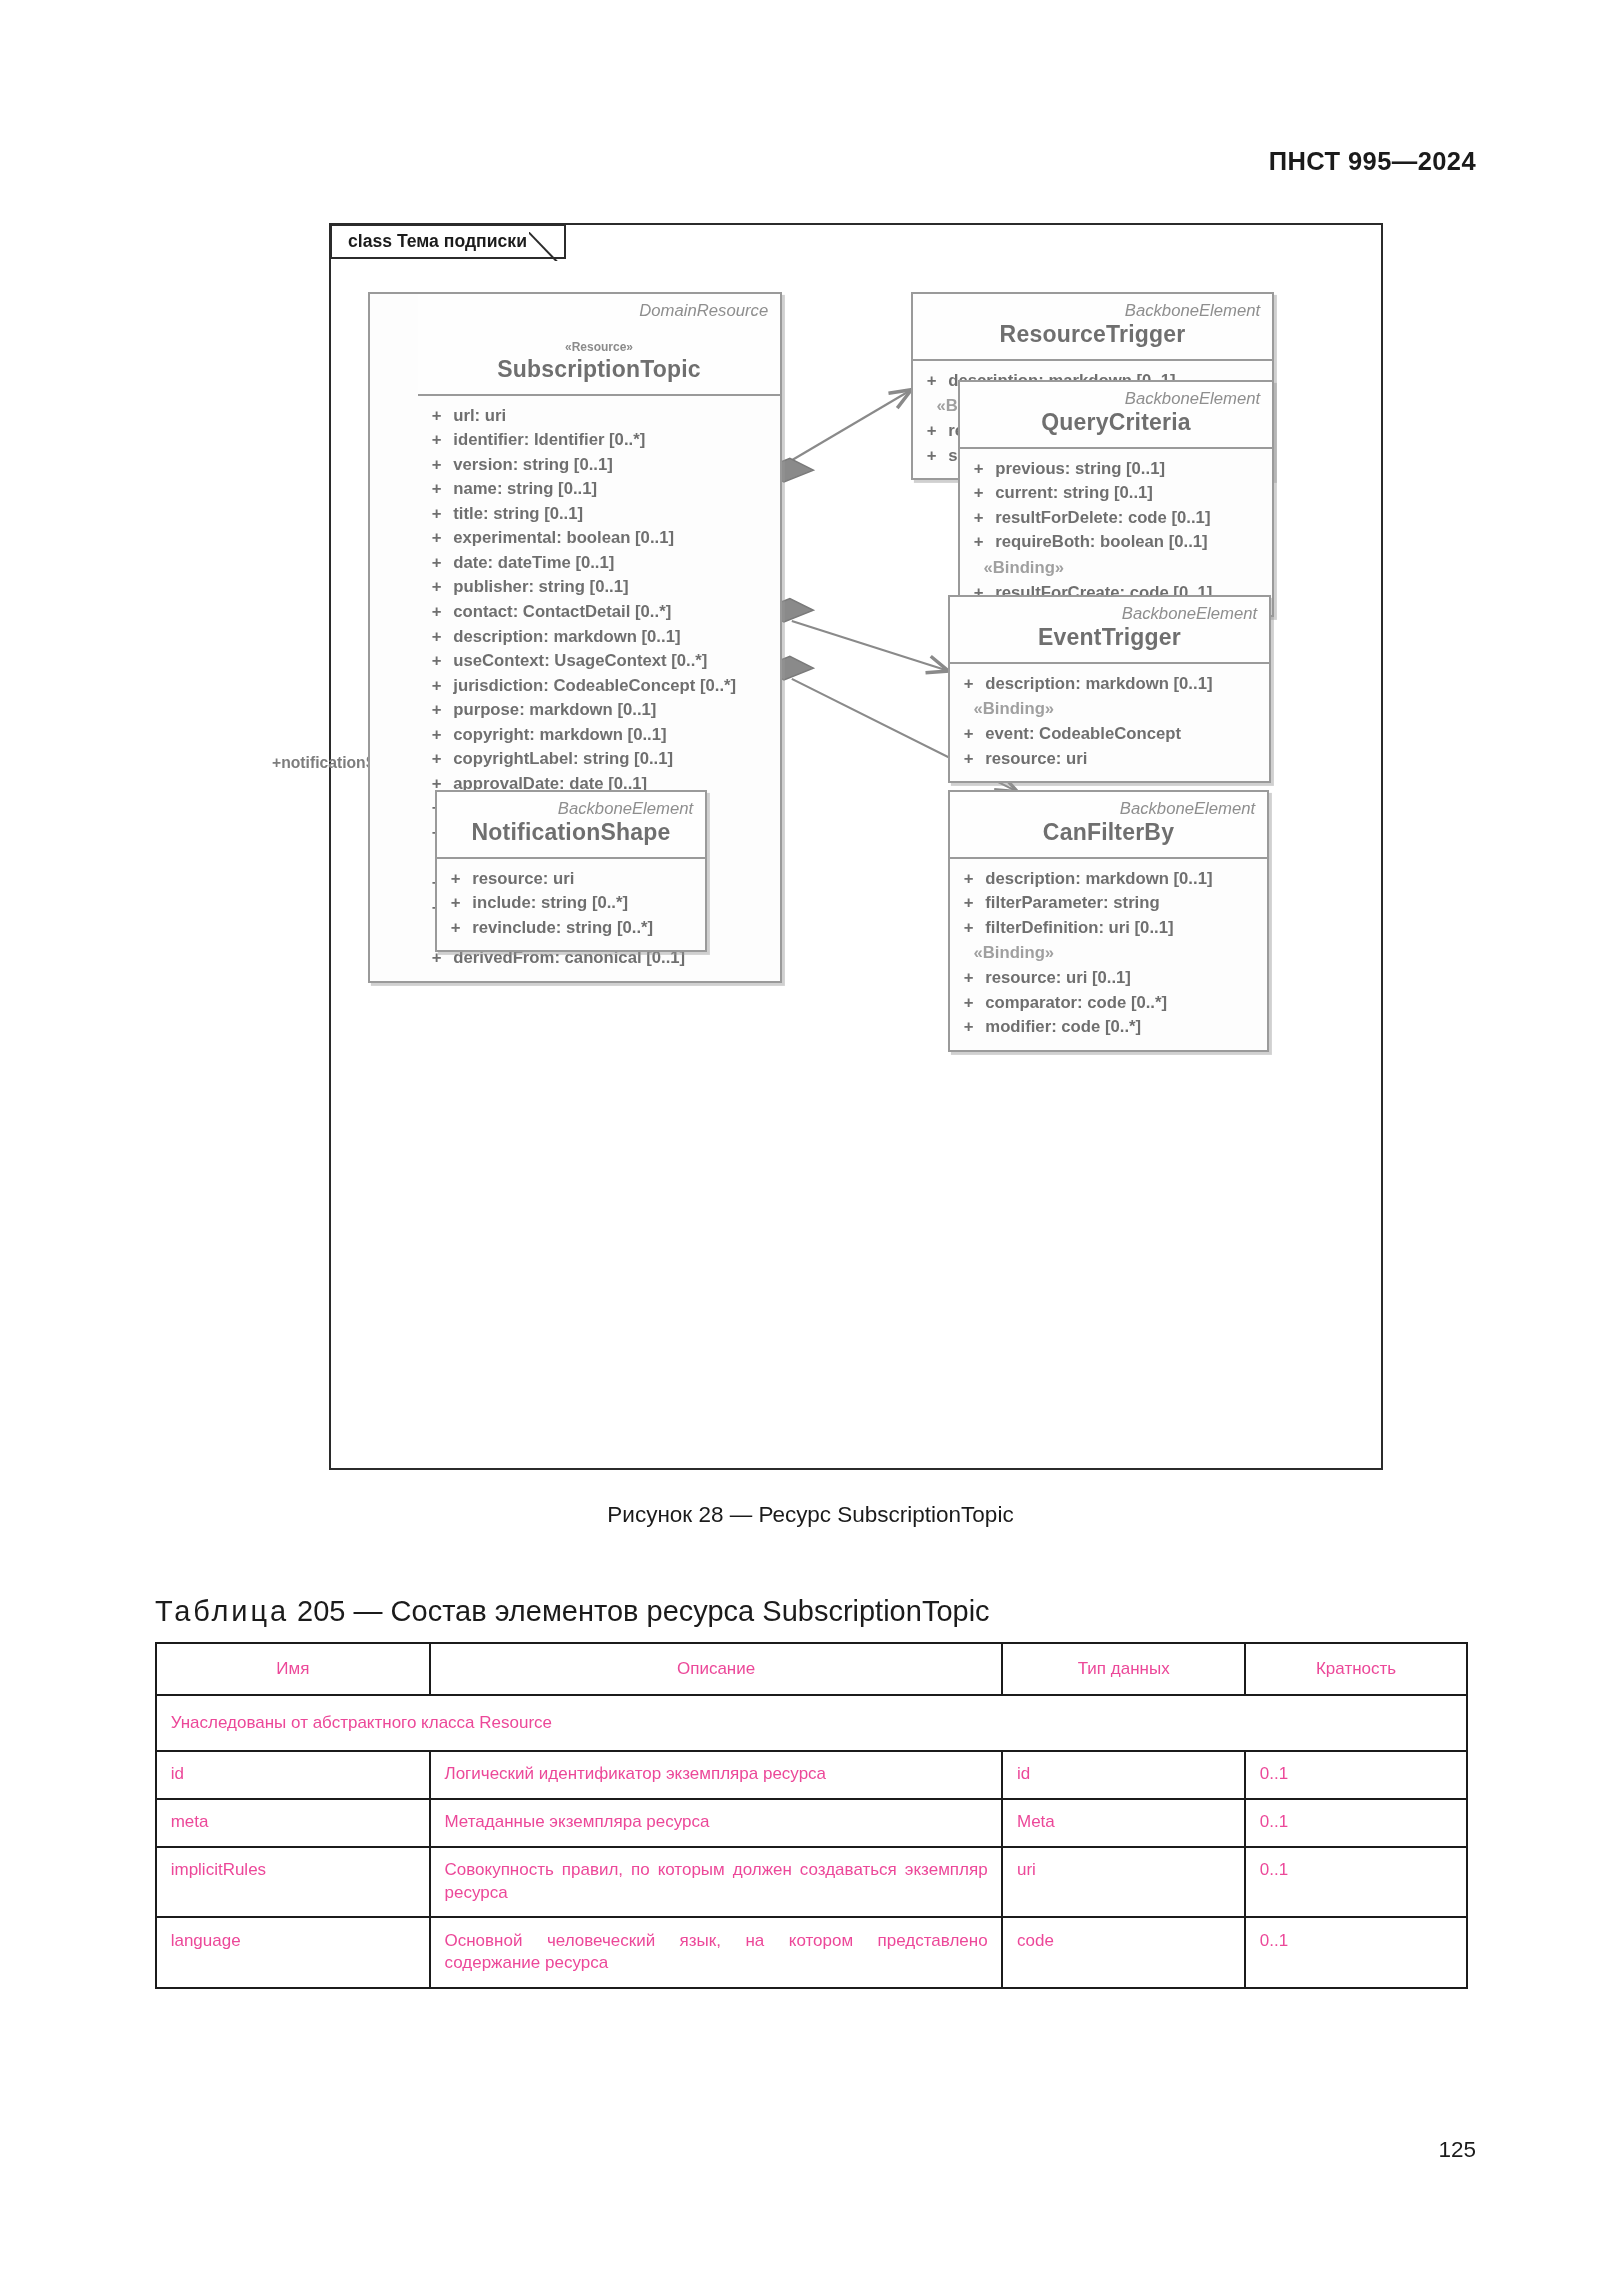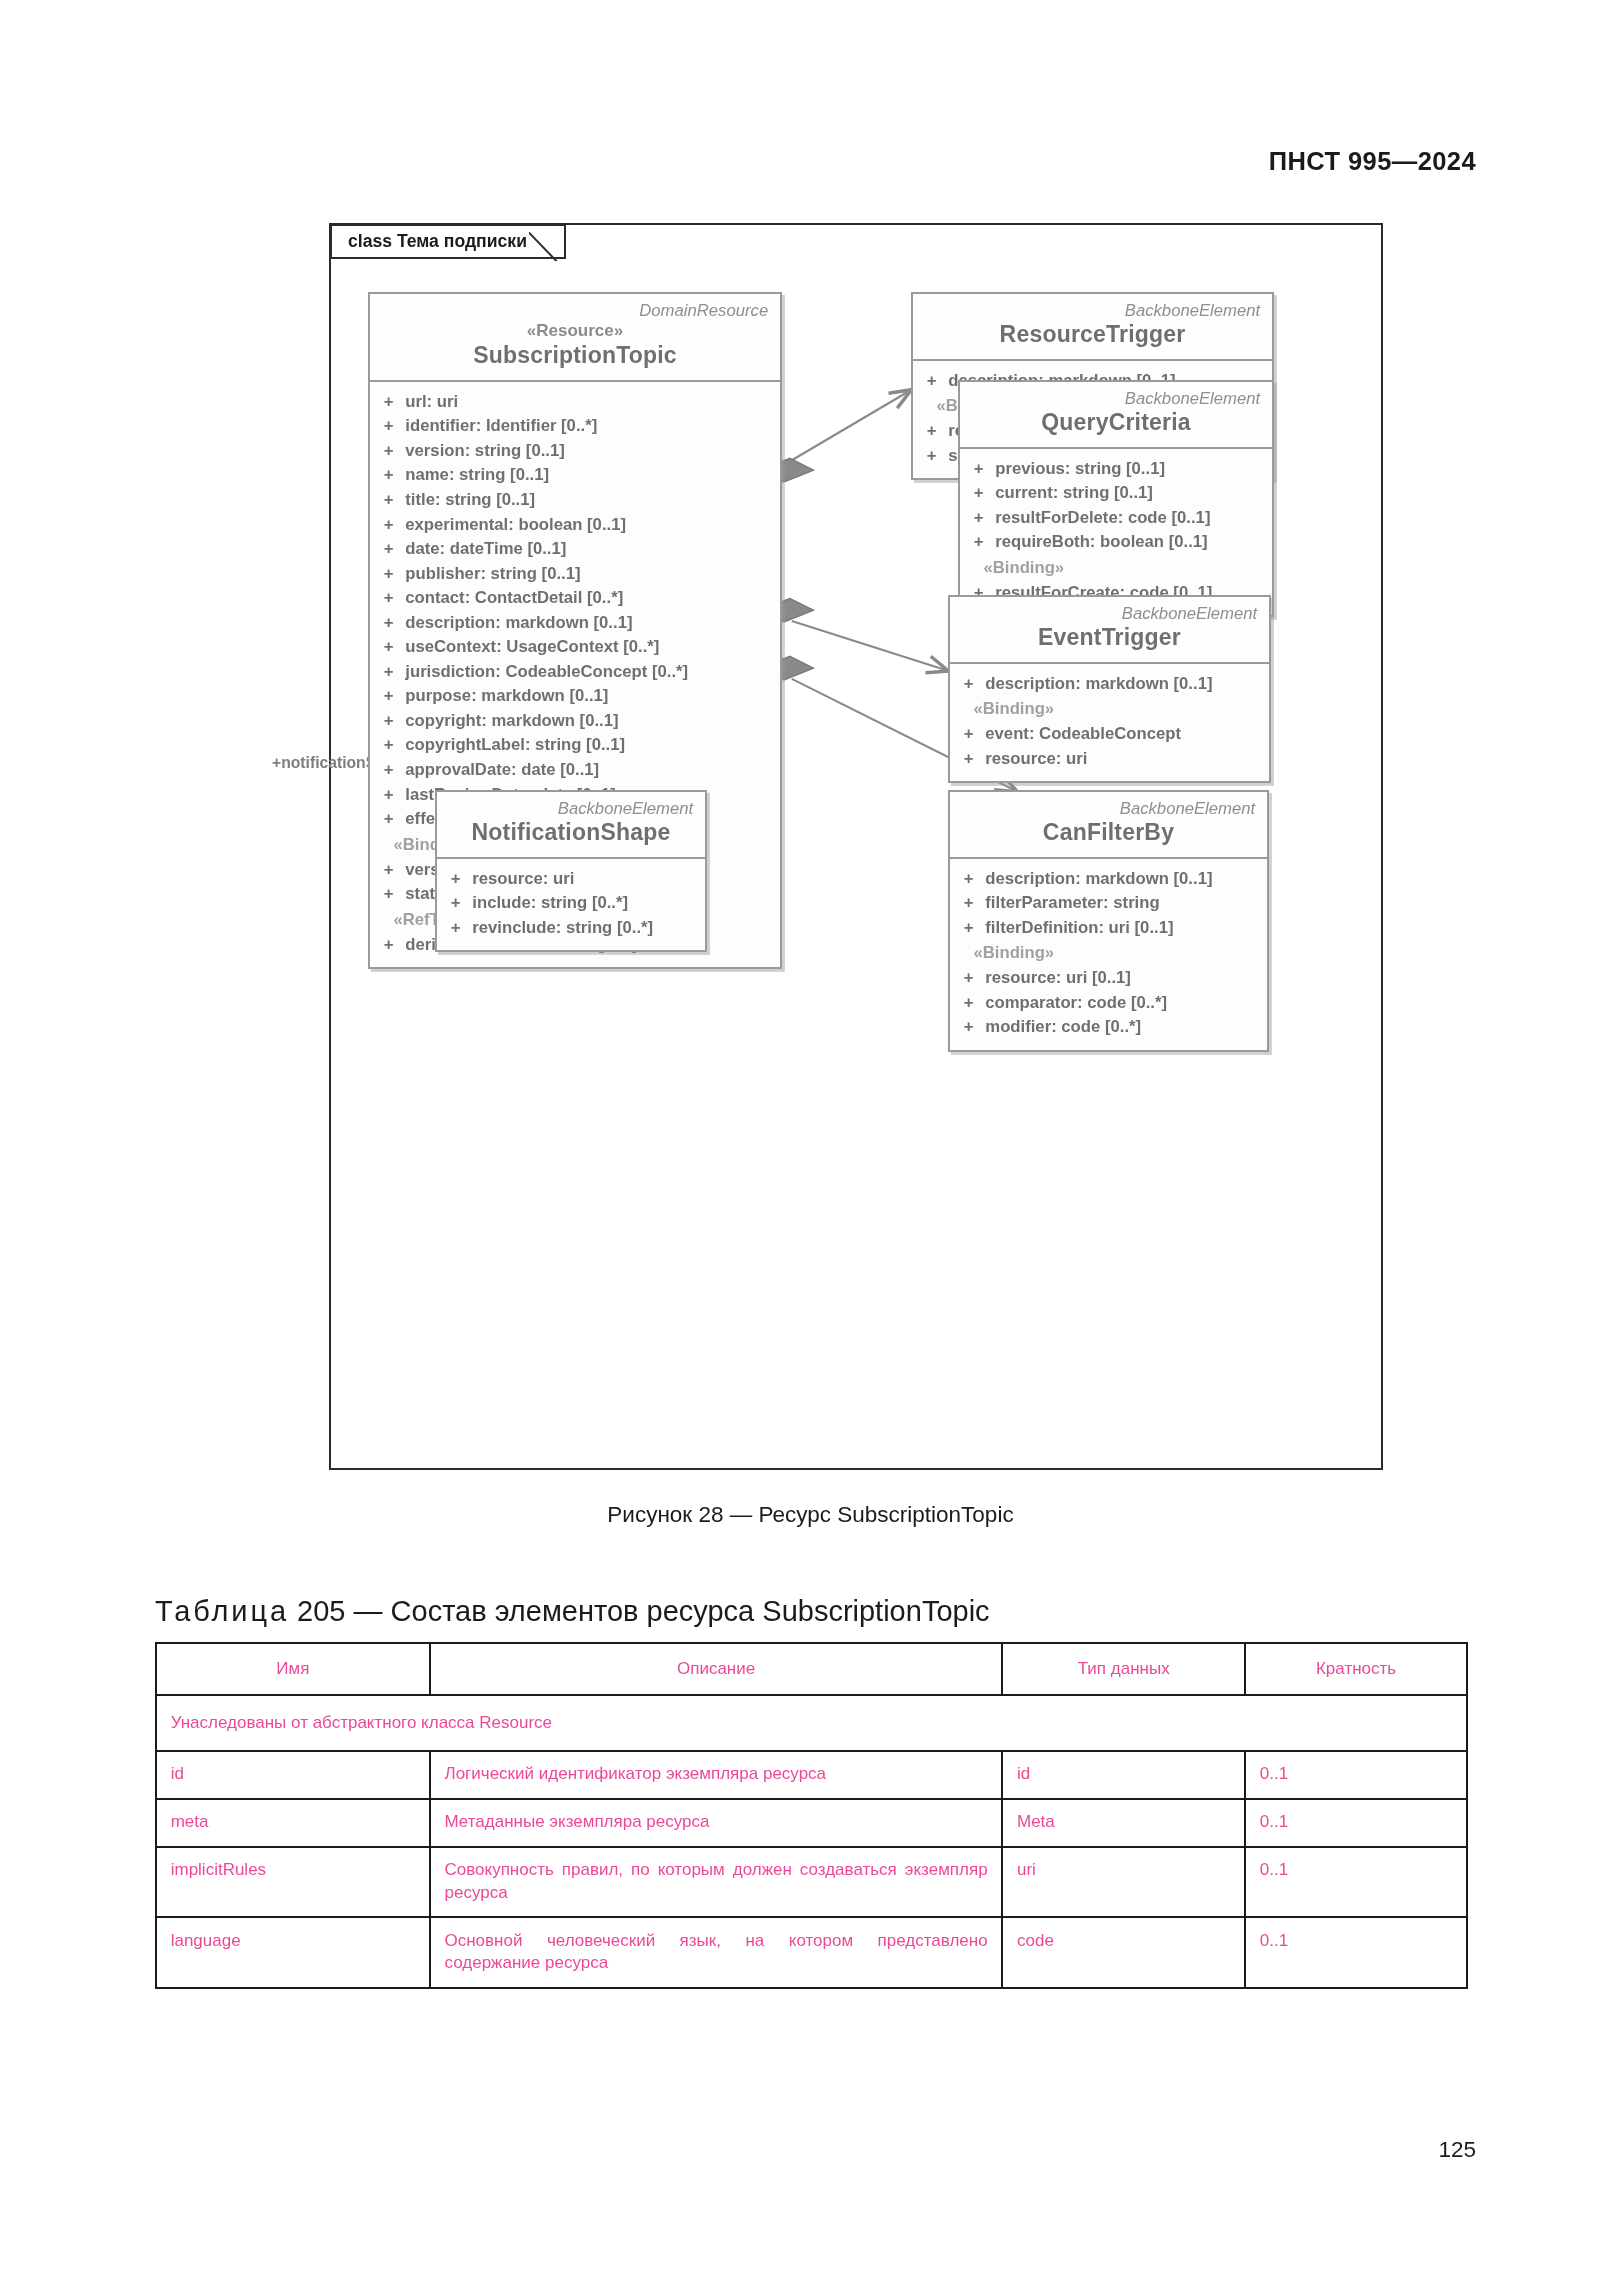--- a/index.html
+++ b/index.html
@@ -93,24 +93,25 @@
   .uml-meta {
     text-align: right;
     font-style: italic;
     font-size: 16.7px;
     color: #8e8e8e;
     line-height: 1.15;
     white-space: nowrap;
   }
   .uml-stereo {
     text-align: center;
-    font-size: 17px;
+    font-size: 12px;
     font-weight: bold;
     color: #8b8b8b;
     line-height: 1.25;
+    margin-top: 20px;
   }
   .uml-name {
     text-align: center;
     font-size: 23px;
     font-weight: bold;
     color: #6f6f6f;
     line-height: 1.3;
     letter-spacing: 0.2px;
   }
   .uml-body {
@@ -135,21 +136,21 @@
   .group-stereo {
     font-size: 16.7px;
     font-weight: bold;
     color: #a0a0a0;
     padding-left: 13.7px;
     line-height: 1.55;
     white-space: nowrap;
   }
 
   
-  #box-subscriptiontopic { left: 37px; top: 67px; width: 414px; }
+  #box-subscriptiontopic { left: 37px; top: 67px; width: 414px; padding-left: 48px; }
   #box-resourcetrigger   { left: 580px; top: 67px; width: 363px; }
   #box-querycriteria     { left: 627px; top: 155px; width: 316px; }
   #box-eventtrigger      { left: 617px; top: 370px; width: 323px; }
   #box-notificationshape { left: 104px; top: 565px; width: 272px; }
   #box-canfilterby       { left: 617px; top: 565px; width: 321px; }
 
   
   .connectors {
     position: absolute;
     left: 0;

